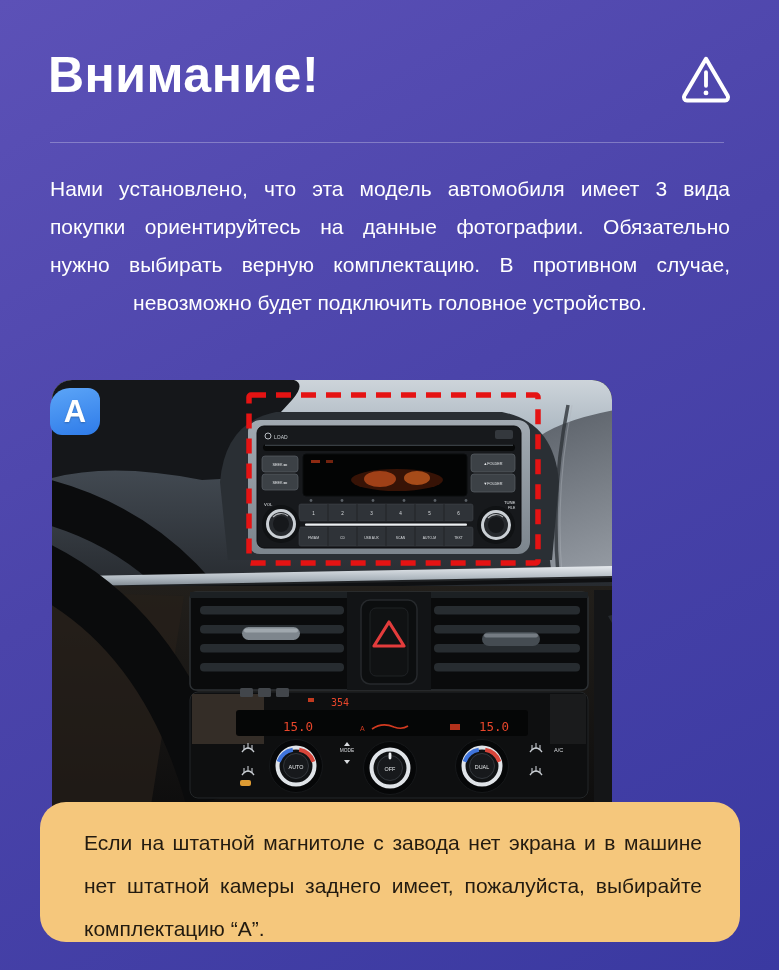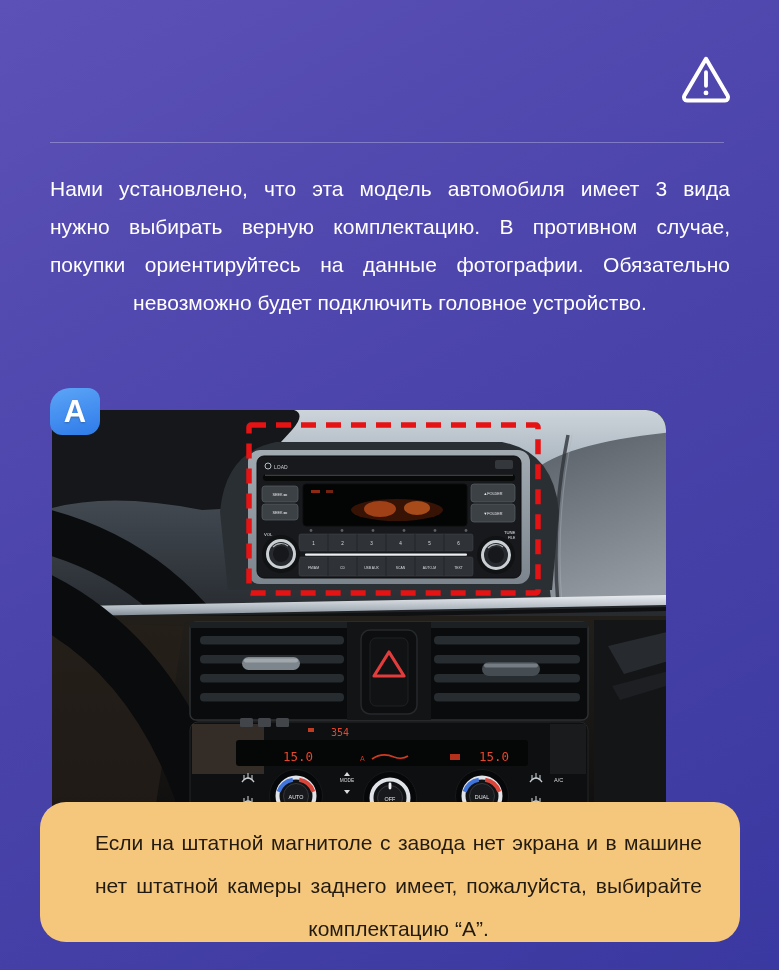--- a/index.html
+++ b/index.html
@@ -14,59 +14,60 @@
   }
   .warn-icon{position:absolute;left:680px;top:53px;width:52px;height:52px;}
   .divider{position:absolute;left:50px;top:142px;width:674px;height:1px;background:rgba(255,255,255,.28);}
   .notice{
     position:absolute;left:50px;top:170px;width:680px;overflow:hidden;
     color:#ffffff;font-size:21px;line-height:38px;
   }
   .notice .jline{text-align:justify;text-align-last:justify;height:38px;}
   .notice .lline{text-align:center;height:38px;}
   .photo{
-    position:absolute;left:52px;top:410px;width:614px;height:470px;
+    position:absolute;left:52px;top:380px;width:560px;height:470px;
     border-radius:20px;overflow:hidden;background:#20252B;z-index:1;
   }
   .photo svg{display:block;font-family:"Liberation Sans",sans-serif;}
   .badge-a{
     position:absolute;left:50px;top:388px;width:50px;height:47px;z-index:3;
     background:linear-gradient(165deg,#5CA5F7 0%,#2E7BE9 100%);
     border-radius:20px 12px 14px 12px;
     display:flex;align-items:center;justify-content:center;
     color:#ffffff;font-size:31px;font-weight:700;
     text-shadow:0 1px 2px rgba(0,0,0,.25);
   }
   .footnote{
     position:absolute;left:40px;top:802px;width:700px;height:140px;z-index:5;
     background:#F5C77C;border-radius:26px;box-sizing:border-box;
-    padding:19px 38px 0 55px;color:#231B10;font-size:21px;line-height:43px;
+    padding:19px 38px 0 44px;color:#231B10;font-size:21px;line-height:43px;
     overflow:hidden;
   }
   .footnote .jline{text-align:justify;text-align-last:justify;height:43px;}
-  .footnote .lline{text-align:center;height:43px;}
+  .footnote .lline{text-align:left;height:43px;}
 </style>
 </head>
 <body>
 
 <div class="page">
 
+  <h1 class="title">Внимание!</h1>
 
   <svg class="warn-icon" viewBox="0 0 54 54">
     <path d="M27 6 L49.5 44.5 A3.2 3.2 0 0 1 46.7 49.3 H7.3 A3.2 3.2 0 0 1 4.5 44.5 Z" fill="none" stroke="#ffffff" stroke-width="4.2" stroke-linejoin="round"></path>
     <line x1="27" y1="20" x2="27" y2="34" stroke="#ffffff" stroke-width="4" stroke-linecap="round"></line>
     <circle cx="27" cy="41.5" r="2.5" fill="#ffffff"></circle>
   </svg>
 
   <div class="divider"></div>
 
   <div class="notice">
     <div class="jline">Нами установлено, что эта модель автомобиля имеет 3 вида</div>
+    <div class="jline">покупки ориентируйтесь на данные фотографии. Обязательно</div>
     <div class="jline">нужно выбирать верную комплектацию. В противном случае,</div>
-    <div class="jline">покупки ориентируйтесь на данные фотографии. Обязательно</div>
     <div class="lline">невозможно будет подключить головное устройство.</div>
   </div>
 
   <div class="photo">
     <svg width="674" height="470" viewBox="0 0 674 470">
       <defs>
         <linearGradient id="sky" x1="0" y1="0" x2="0" y2="1">
           <stop offset="0" stop-color="#CDD4DA"></stop>
             <stop offset="1" stop-color="#A9B5BF"></stop>
         </linearGradient>

